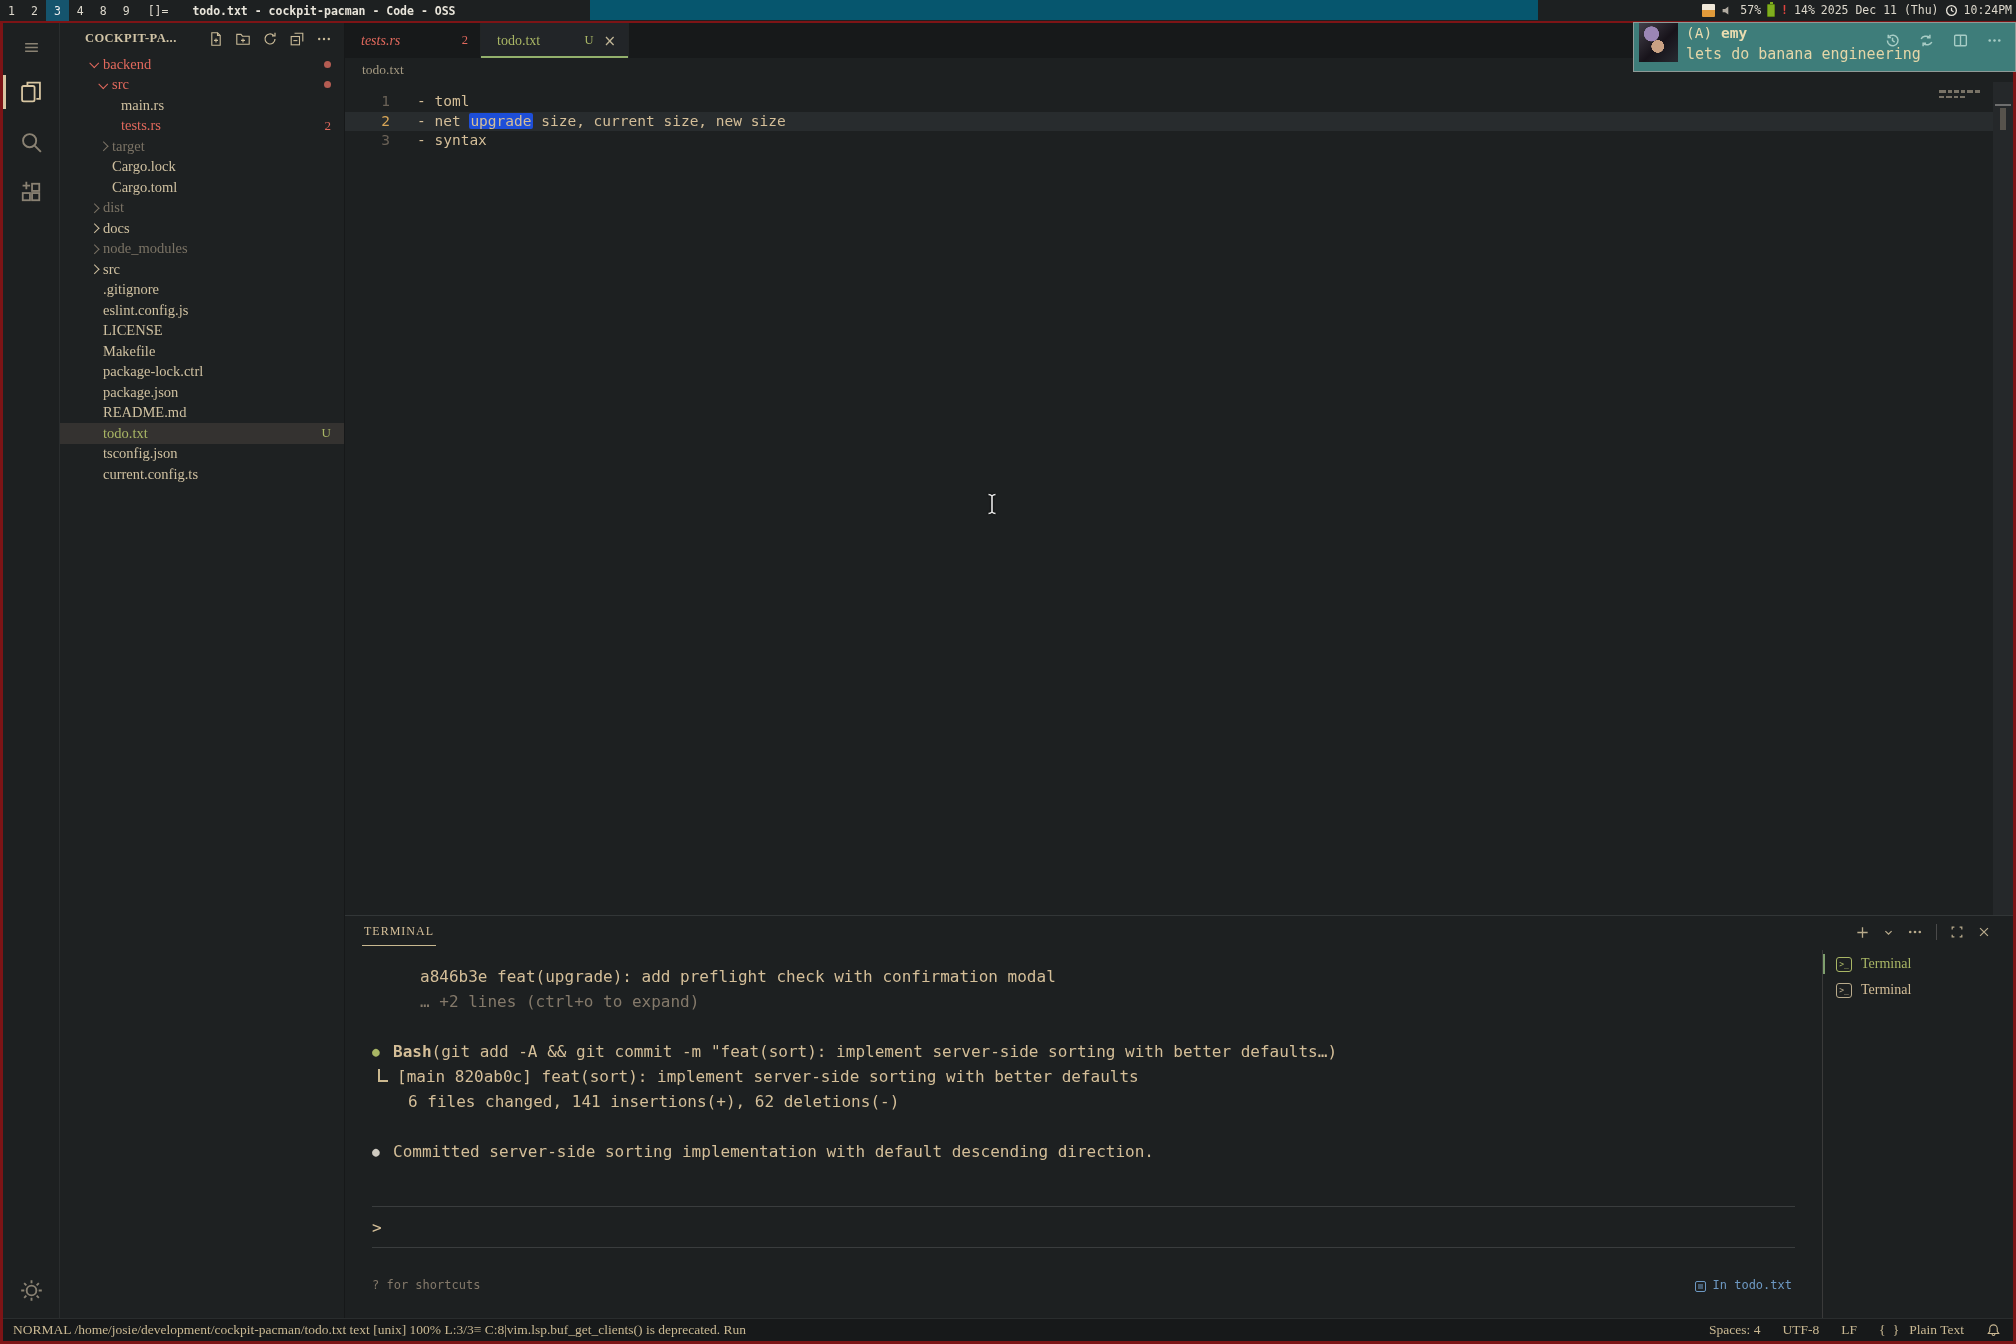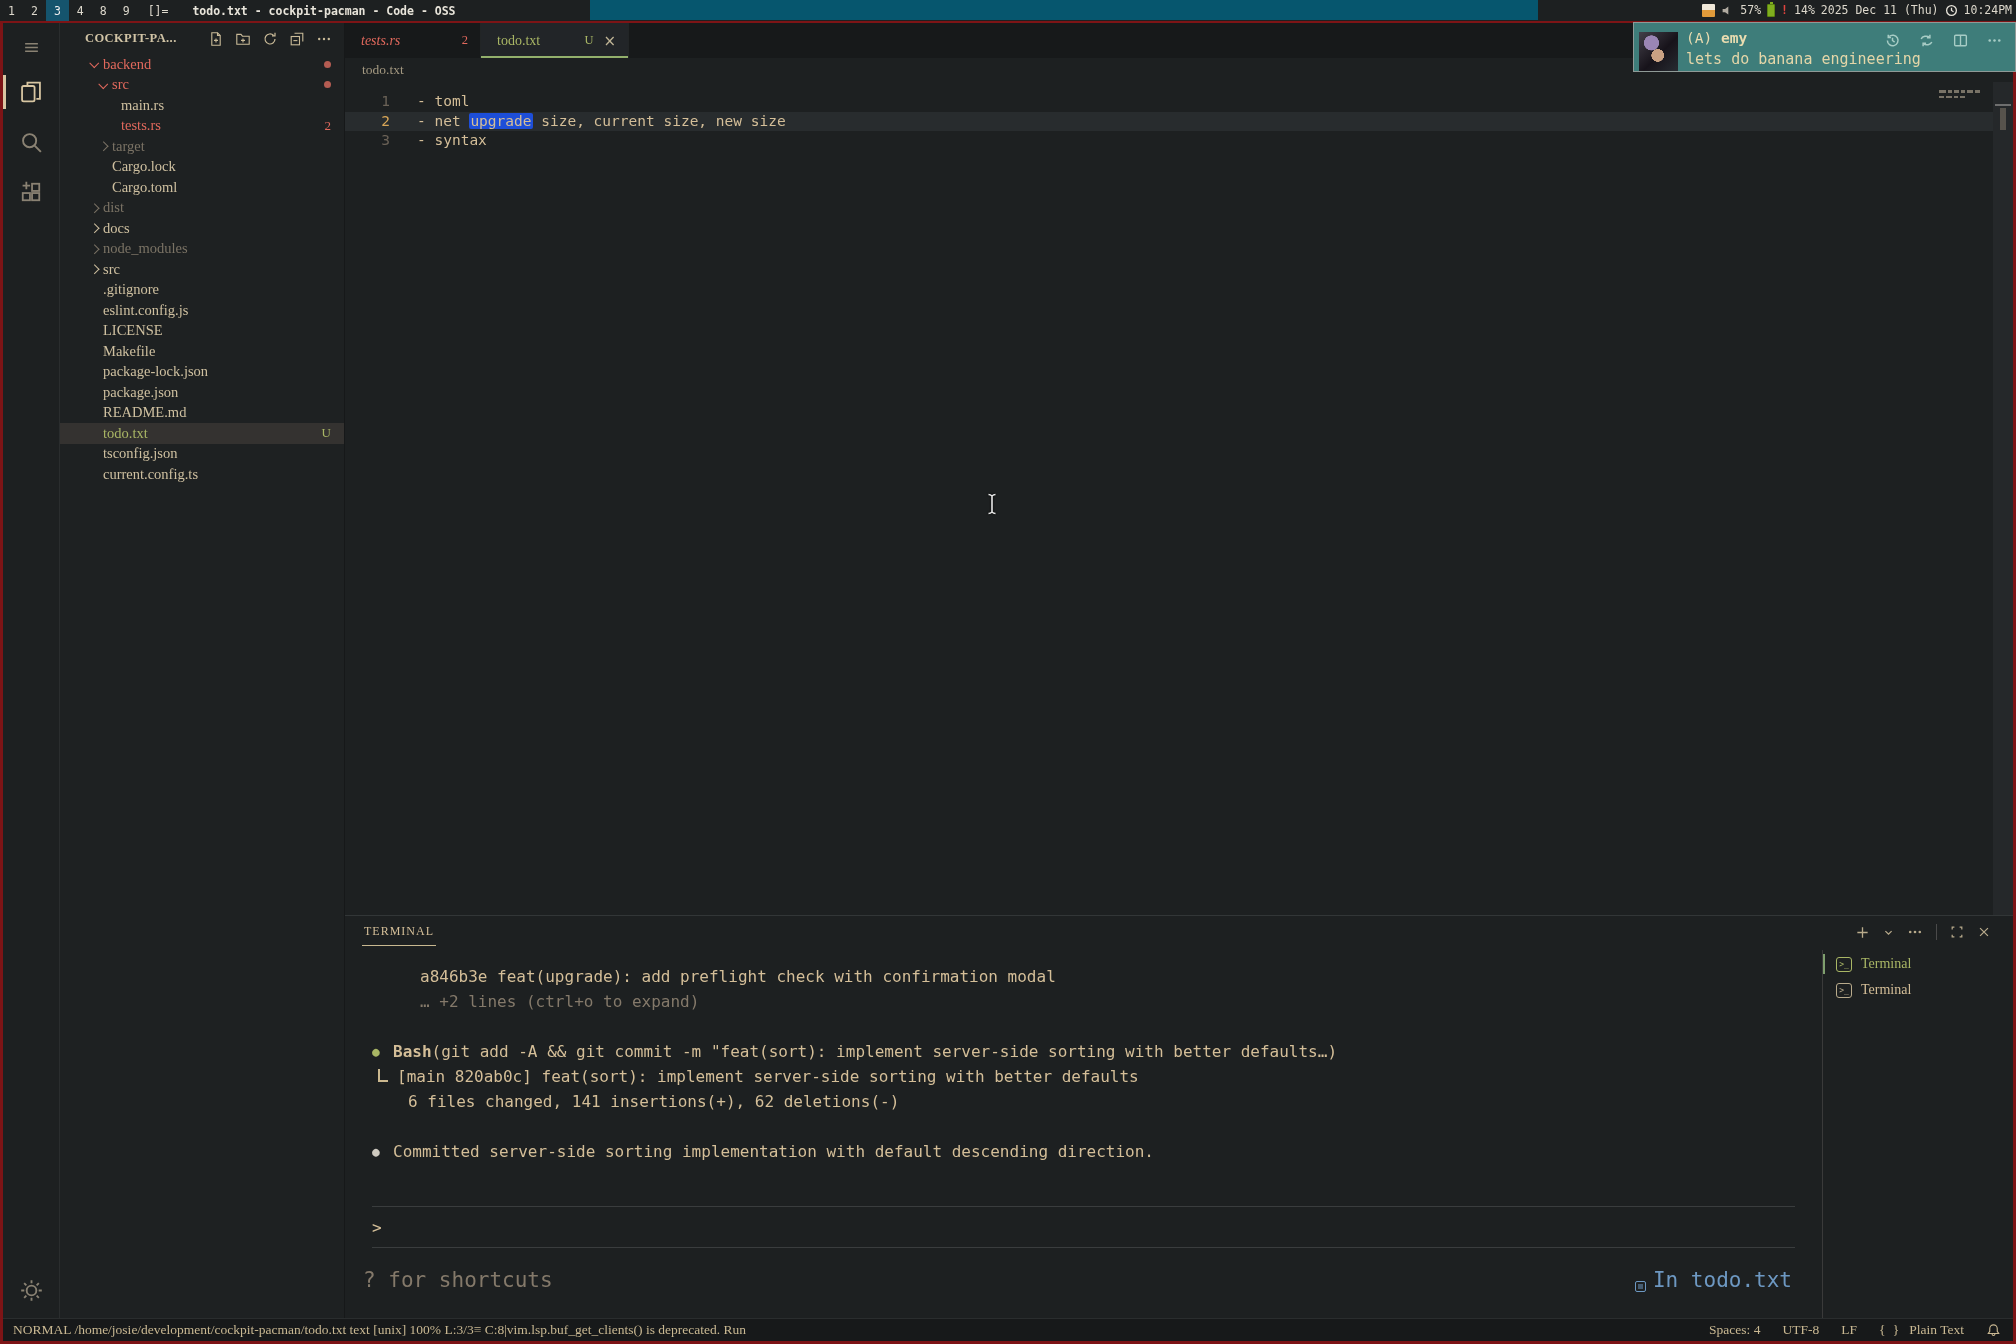--- a/index.html
+++ b/index.html
@@ -112,22 +112,22 @@
   .tl .bullet { width:21px; flex:none; font-size:13px; }
   .tl .bgreen { color:#a9b665; } .tl .bwhite { color:#cfcac0; }
   .dim { color:#84796a; }
   .ind { padding-left:48px; }
   .elbow { width:10px; height:13px; border-left:2px solid #cbb88f; border-bottom:2px solid #cbb88f;
            display:inline-block; margin:0 9px 3px 6px; flex:none; }
   .ind2 { padding-left:36px; }
   .t-rule { border:none; border-top:1px solid #3a3d3e; margin:0 27px 0 0; }
   .rule1 { margin-top:42px; }
   .promptrow { height:40px; display:flex; align-items:center; }
-  .t-footer { position:absolute; left:18px; right:30px; bottom:26px; display:flex;
-              justify-content:space-between; font-size:21px;gap:30px; }
+  .t-footer { position:absolute; left:27px; right:30px; bottom:26px; display:flex;
+              justify-content:space-between; font-size:12px;gap:30px; }
   .ctx { color:#6d98c2; display:flex; align-items:flex-end; gap:7px; }
   .ctxicon { width:11px; height:11px; border:1.5px solid #6d98c2; border-radius:2px; position:relative; display:inline-block; }
   .ctxicon::after { content:""; position:absolute; inset:2px; background:#6d98c2; opacity:.5; }
 
   
   .t-list { width:191px; border-left:1px solid #3a3a3a; flex:none; padding-top:1px; }
   .t-item { height:26px; display:flex; align-items:center; gap:9px; padding-left:13px; font-size:14px;
             color:#d4be98; position:relative; }
   .t-item.sel { color:#a9b665; }
   .t-item.sel::before { content:""; position:absolute; left:0; top:3px; bottom:3px; width:2px; background:#7f9f6e; }
@@ -137,21 +137,21 @@
   .t-item.sel .ticon { border-color:#a9b665; color:#a9b665; }
 
   
   .statusbar { height:23px; background:#17191a; border-top:1px solid #2a2d2e; display:flex; align-items:center;
                padding:0 12px 0 10px; font-size:13.5px; color:#c9b892; flex:none; white-space:nowrap; }
   .sb-right { margin-left:auto; display:flex; align-items:center; gap:22px; }
   .sb-right svg { display:block; }
 
   
   .overlay { position:absolute; left:1633px; top:22px; width:383px; height:50px; background:#3e7d7a;
-             border:1.5px solid #8f9a97; display:flex; align-items:flex-end; padding:0 23px 0 5px; z-index:50;
+             border:1.5px solid #8f9a97; display:flex; align-items:flex-start; padding:0 23px 0 5px; z-index:50;
              font-family:"DejaVu Sans Mono", monospace; }
   .avatar { width:39px; height:39px; flex:none;
             background:
               radial-gradient(circle at 32% 28%, #9b86b5 0 19%, rgba(0,0,0,0) 20%),
               radial-gradient(circle at 48% 60%, #c9a183 0 20%, rgba(0,0,0,0) 21%),
               linear-gradient(135deg,#43404a,#17131a 55%,#272b31); }
   .ov-text { margin-left:8px; line-height:1.45; }
   .ov-name { font-size:14.5px; color:#e9dcb0; }
   .ov-name b { font-weight:bold; }
   .ov-msg { font-size:15px; color:#e4d6a8; white-space:nowrap; }
@@ -337,21 +337,21 @@
         <div class="trow file0">
             <span>eslint.config.js</span>
           </div>
         <div class="trow file0">
             <span>LICENSE</span>
           </div>
         <div class="trow file0">
             <span>Makefile</span>
           </div>
         <div class="trow file0">
-            <span>package-lock.json</span>
+            <span>package-lock.ctrl</span>
           </div>
         <div class="trow file0">
             <span>package.json</span>
           </div>
         <div class="trow file0">
             <span>README.md</span>
           </div>
         <div class="trow file0 sel c-green">
             <span>todo.txt</span>
             <span class="tbadge">U</span>

